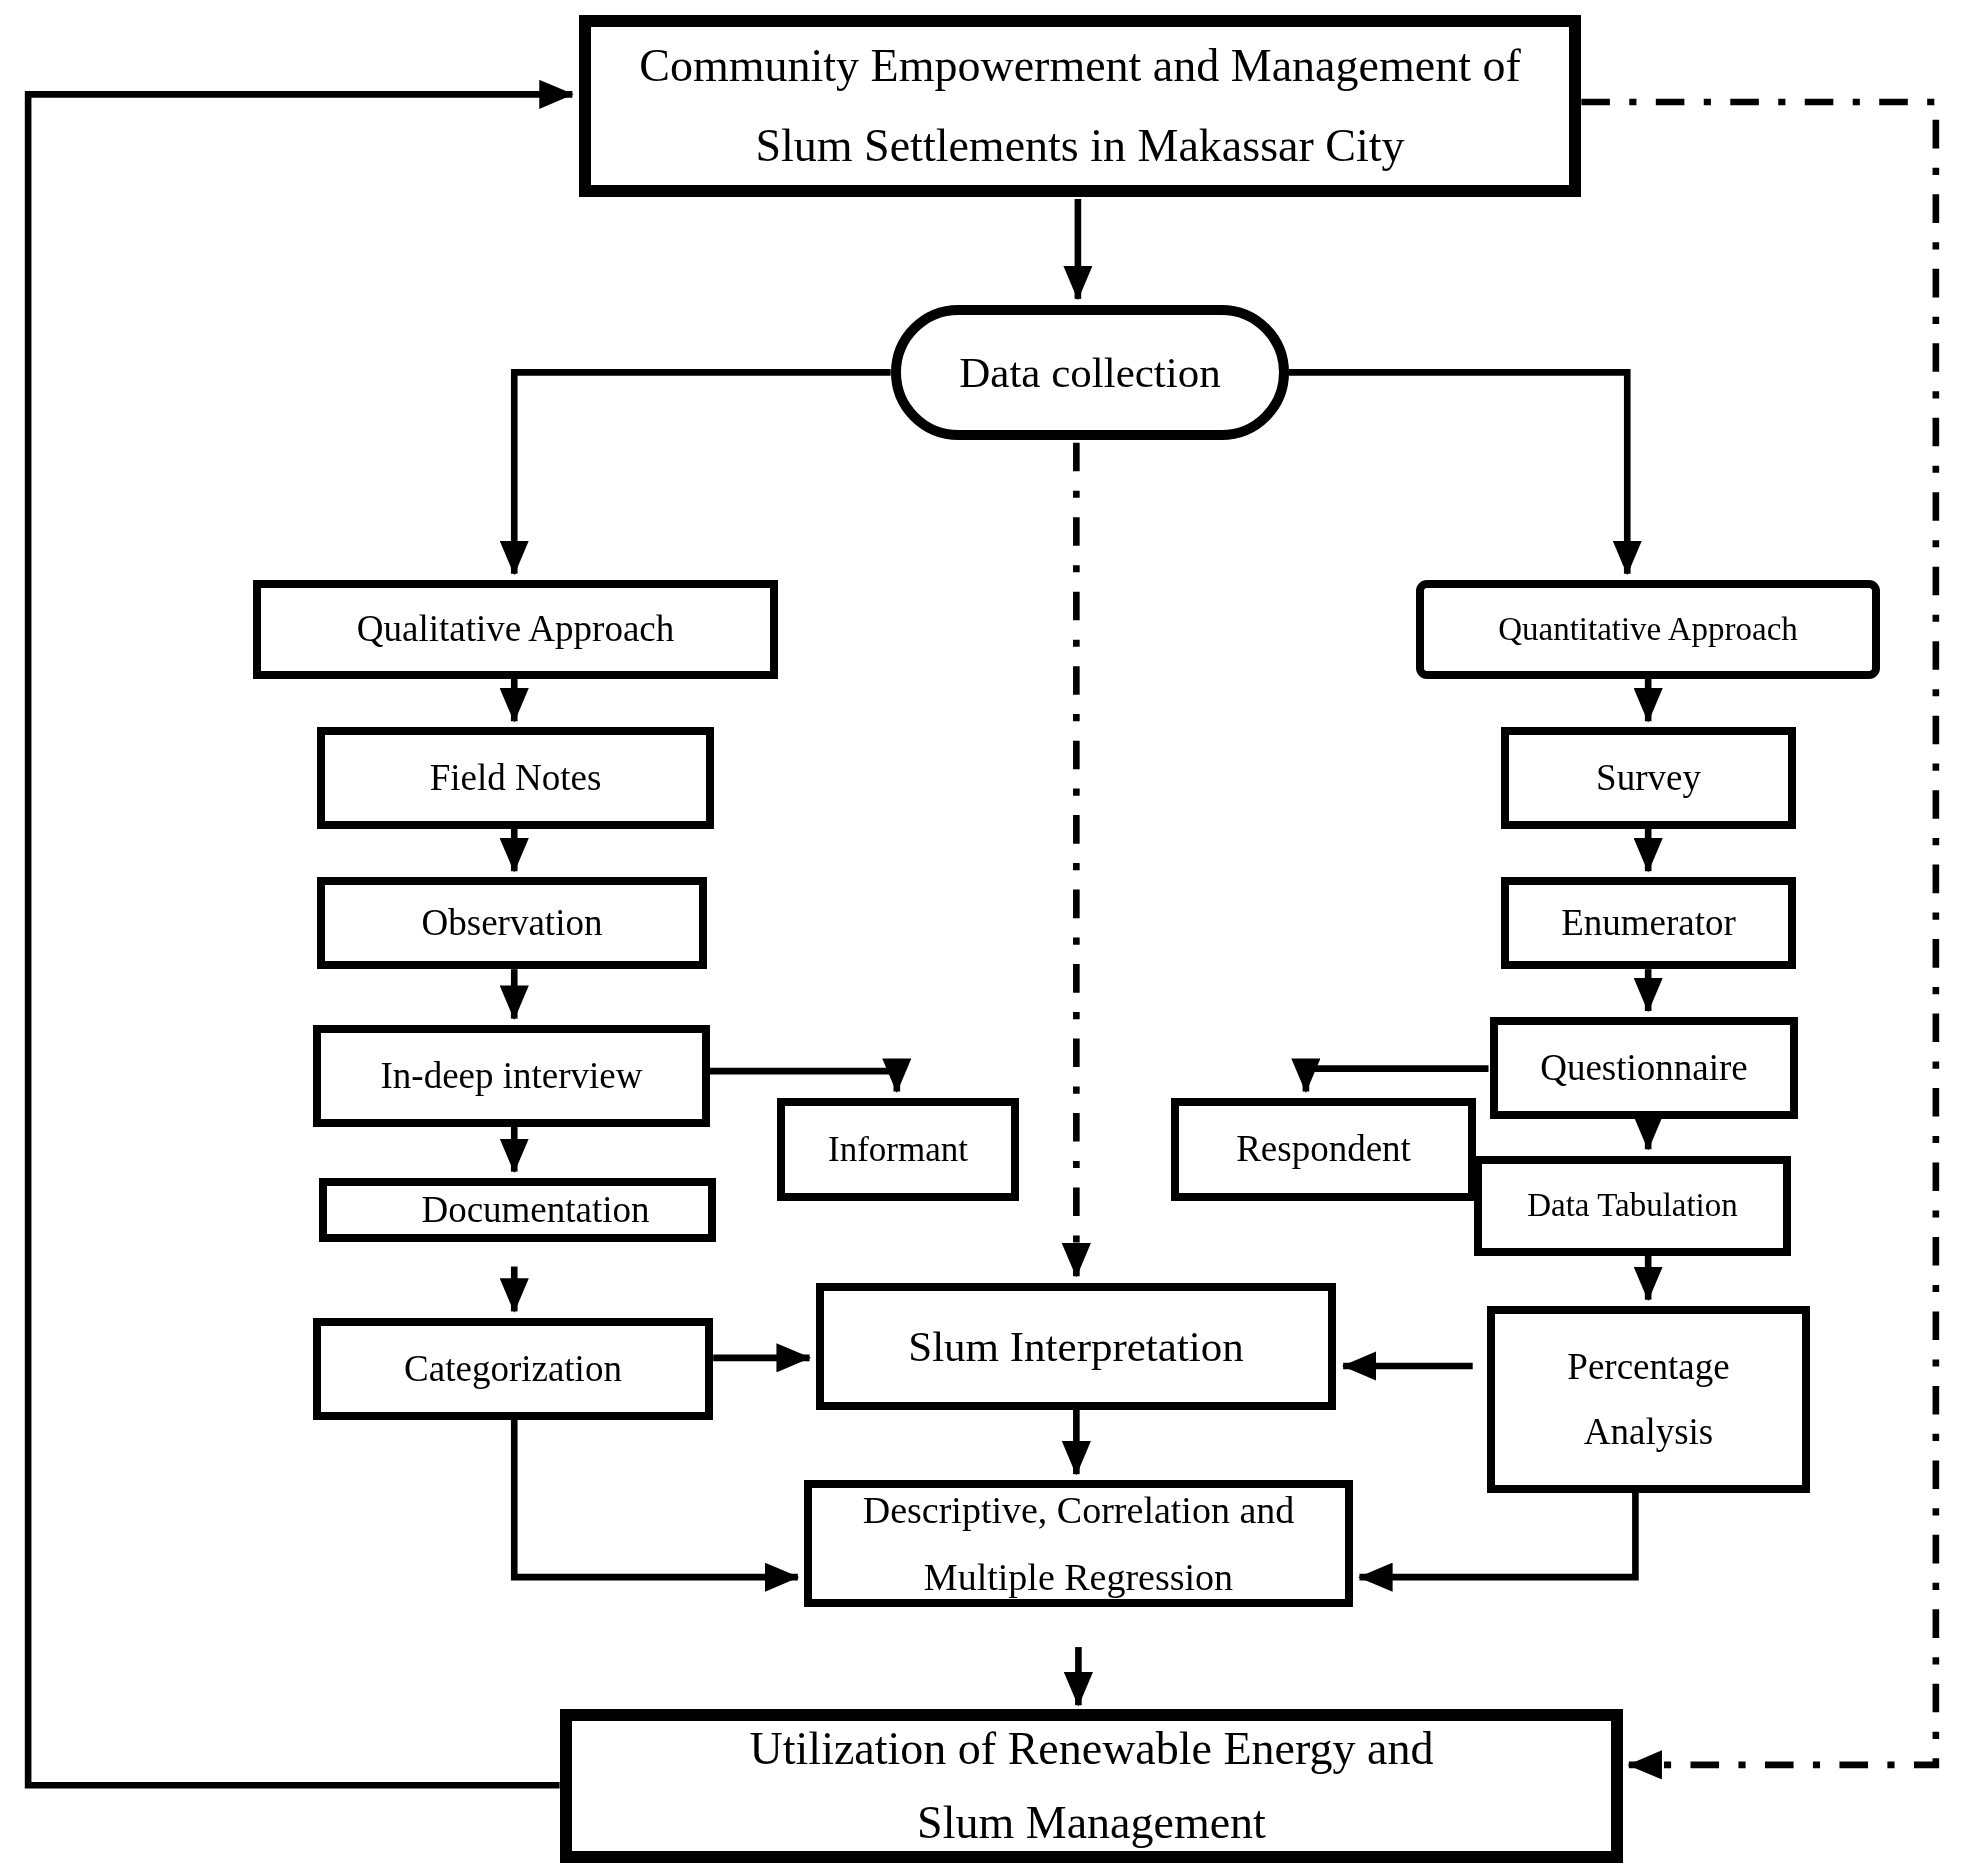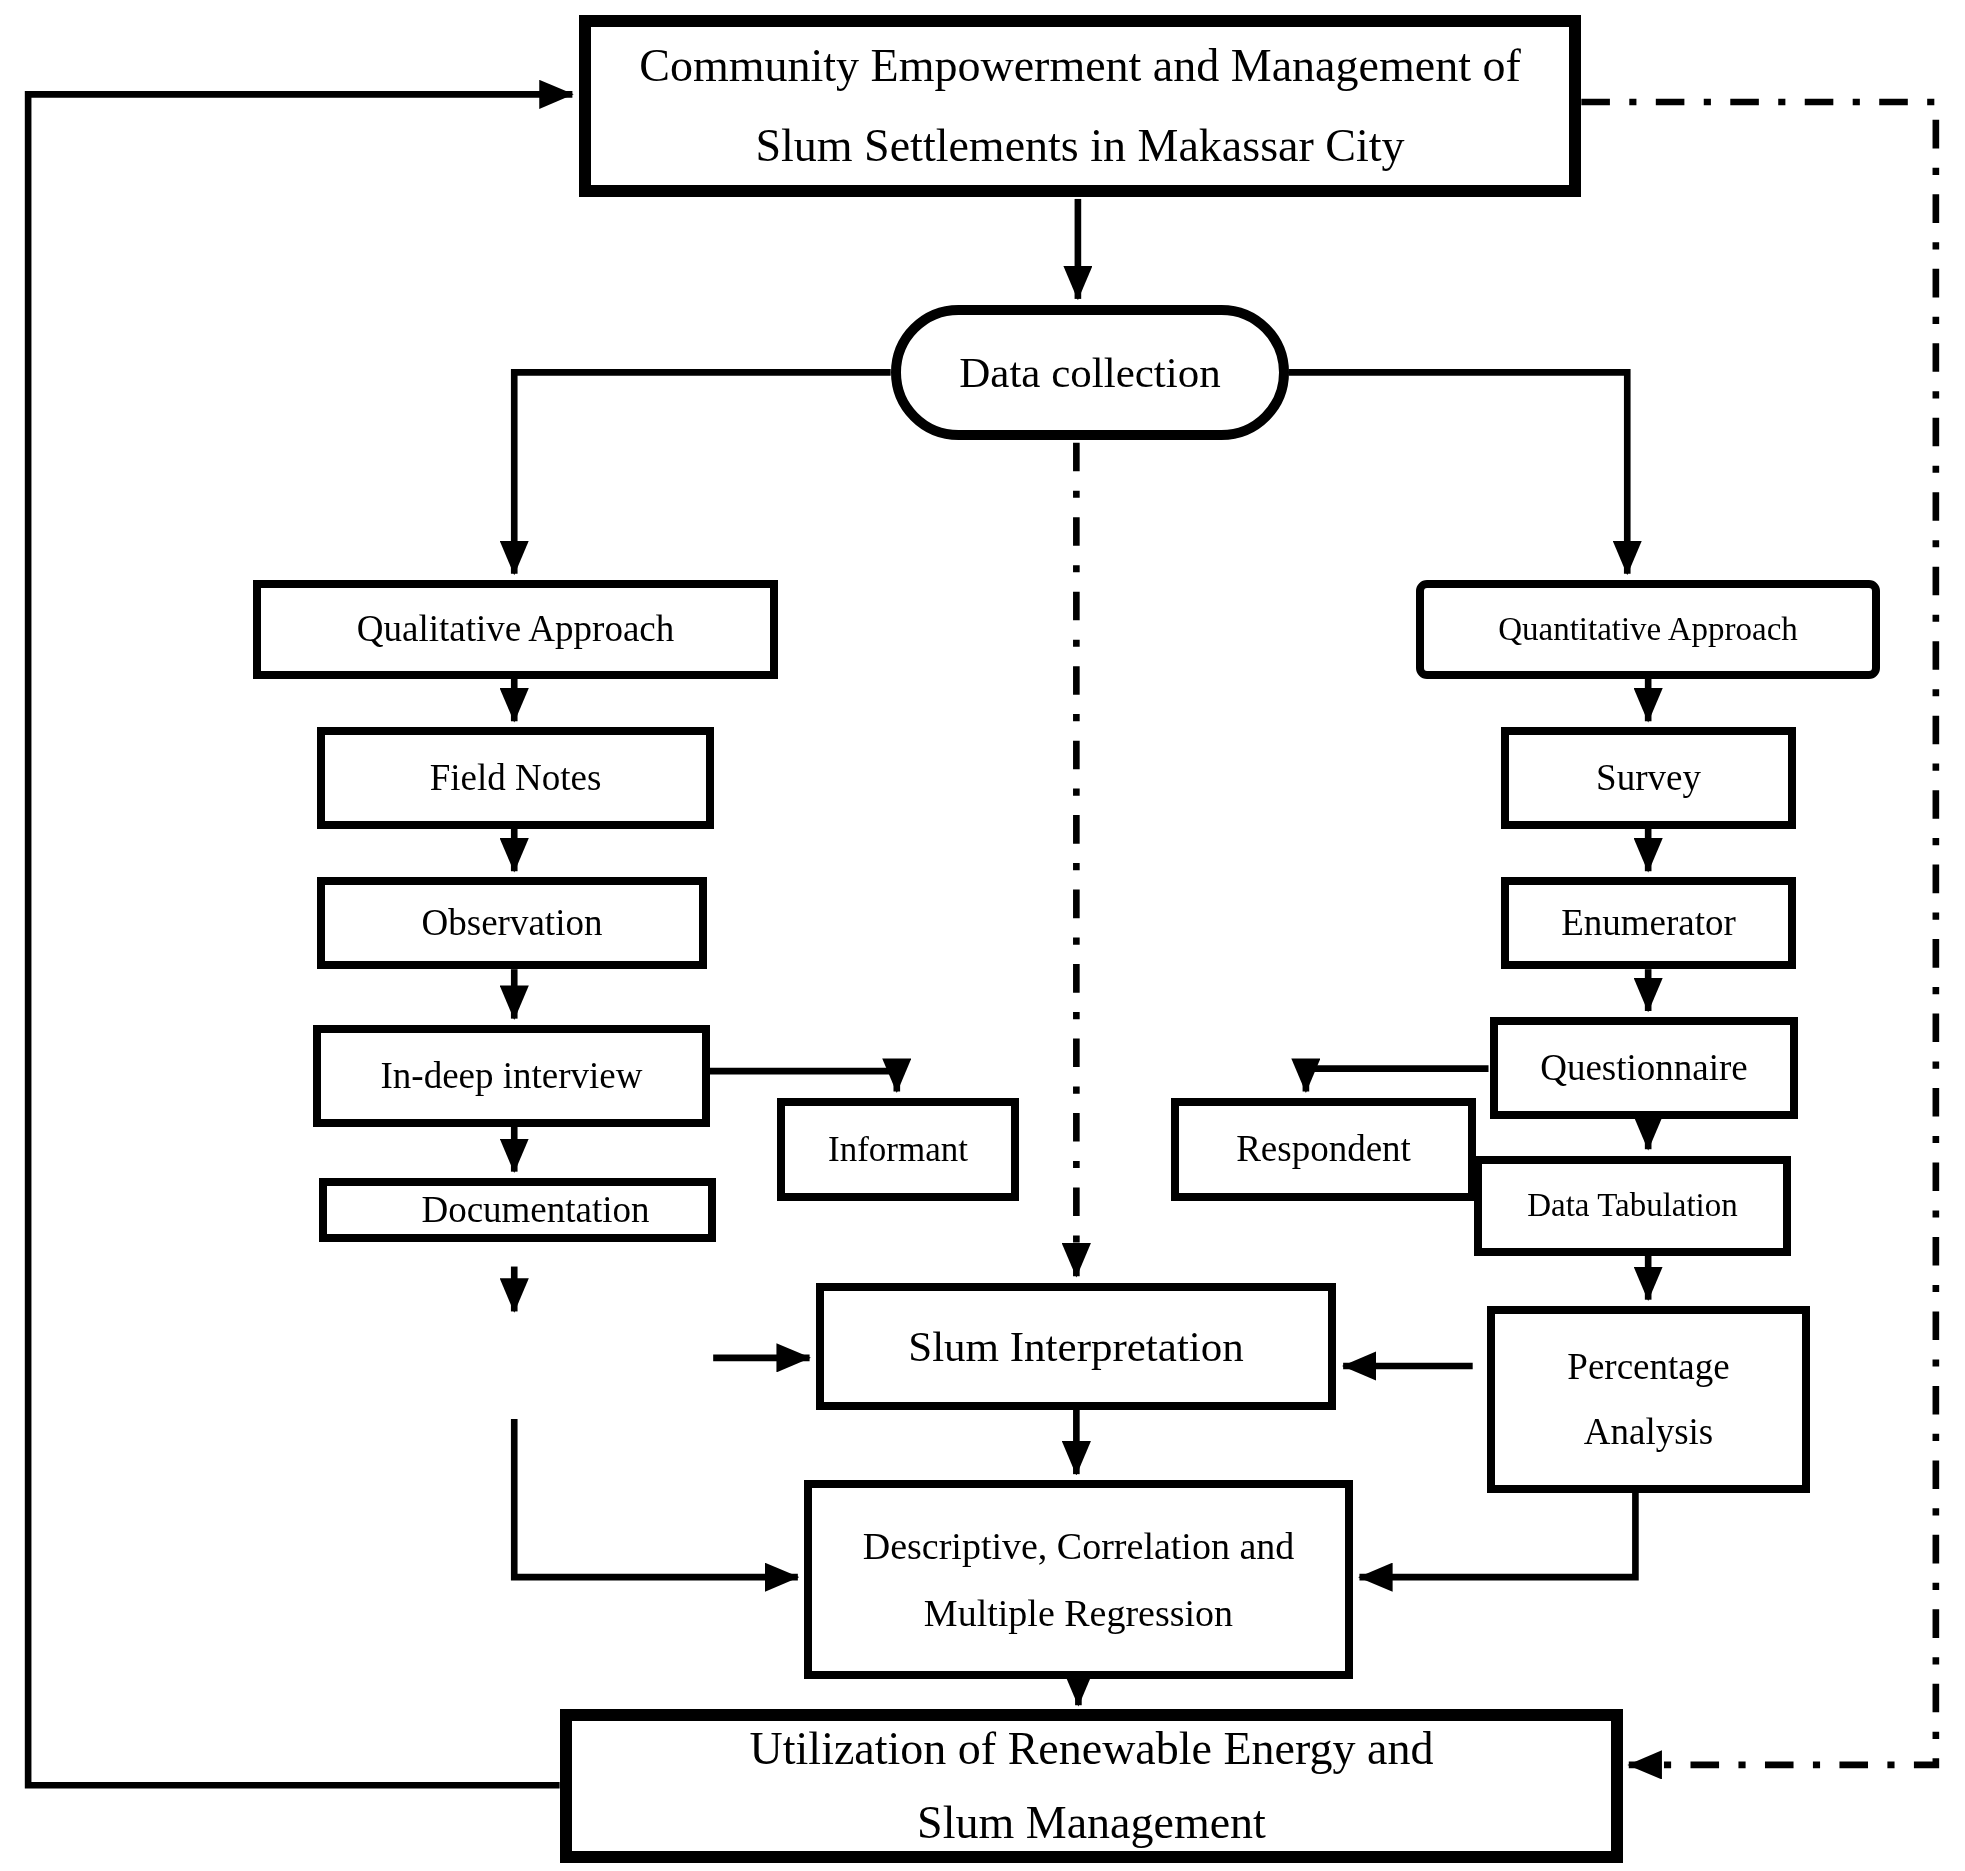--- a/index.html
+++ b/index.html
@@ -78,20 +78,23 @@
   </div>
 
   <div class="node" style="left:313px;top:1025px;width:397px;height:102px;font-size:37px;">
     <span>In-deep interview</span>
   </div>
 
   <div class="node" style="left:319px;top:1178px;width:397px;height:64px;font-size:37px;padding-left:36px;">
     <span>Documentation</span>
   </div>
 
+  <div class="node" style="left:313px;top:1318px;width:400px;height:102px;font-size:37px;">
+    <span>Categorization</span>
+  </div>
 
   <div class="node" style="left:777px;top:1098px;width:242px;height:103px;font-size:35px;">
     <span>Informant</span>
   </div>
 
   <div class="node" style="left:1171px;top:1098px;width:305px;height:103px;font-size:37px;">
     <span>Respondent</span>
   </div>
 
   <div class="node" style="left:1416px;top:580px;width:464px;height:99px;font-size:33px;border-radius:11px;">
@@ -116,21 +119,21 @@
 
   <div class="node" style="left:1474px;top:1306px;width:323px;height:187px;font-size:37px;margin-left:13px;">
     <span>Percentage</span>
     <span>Analysis</span>
   </div>
 
   <div class="node" style="left:816px;top:1283px;width:520px;height:127px;font-size:43px;">
     <span>Slum Interpretation</span>
   </div>
 
-  <div class="node" style="left:804px;top:1480px;width:549px;height:199px;font-size:38px;">
+  <div class="node" style="left:804px;top:1480px;width:549px;height:127px;font-size:38px;">
     <span>Descriptive, Correlation and</span>
     <span>Multiple Regression</span>
   </div>
 
   <div class="node b24" style="left:560px;top:1709px;width:1063px;height:154px;font-size:46px;line-height:1.6;">
     <span>Utilization of Renewable Energy and</span>
     <span>Slum Management</span>
   </div>
 
 </div>

